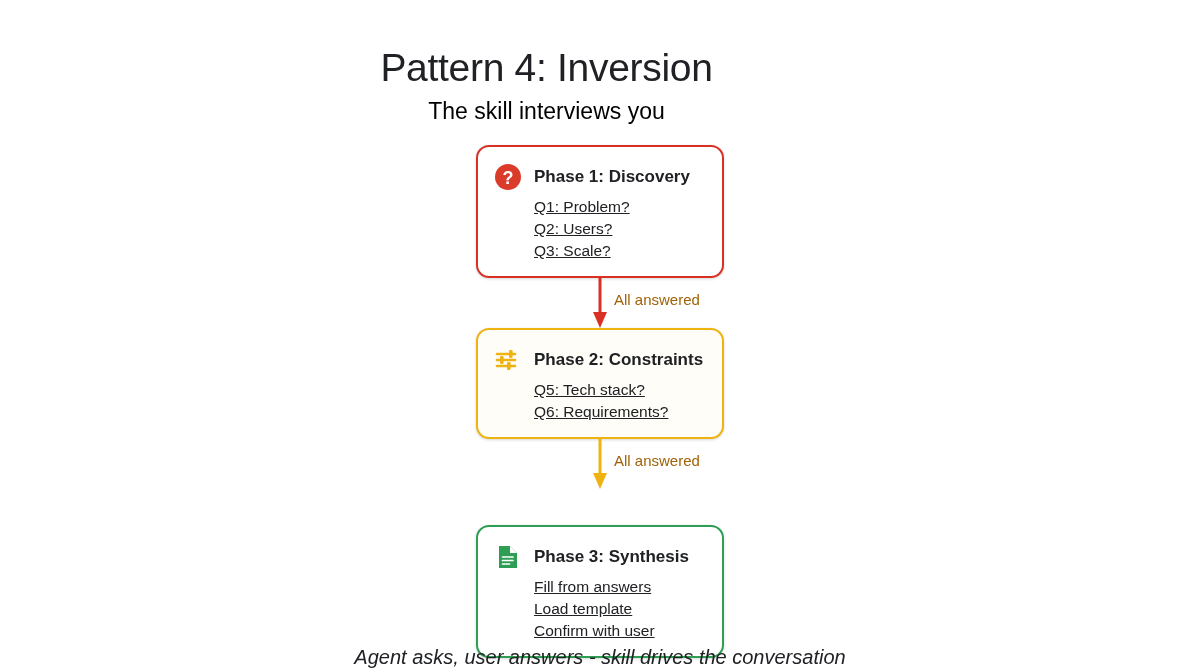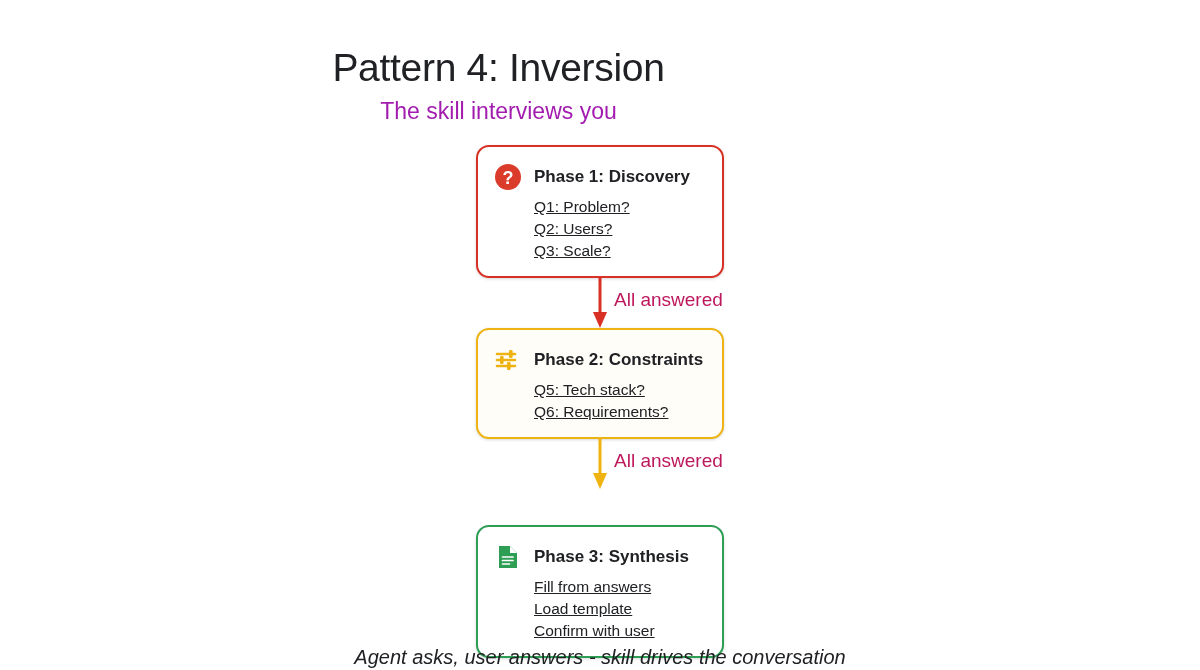--- a/index.html
+++ b/index.html
@@ -23,35 +23,36 @@
     background: #ffffff;
   }
 
   
   .header {
     position: absolute;
     top: 44px;
     left: 0;
     width: 997px;
     text-align: center;
+    padding-left: 48px;
   }
   .title {
     font-size: 39px;
     font-weight: 300;
     letter-spacing: -0.3px;
     line-height: 48px;
     color: #202124;
     margin: 0;
     white-space: nowrap;
   }
   .subtitle {
     font-size: 23px;
     font-weight: 400;
     line-height: 30px;
-    color: #a21caf;
+    color: #000000;
     margin: 4px 0 0 0;
     white-space: nowrap;
   }
 
   
   .flow {
     position: absolute;
     left: 476px;
     top: 145px;
     width: 248px;
@@ -112,24 +113,24 @@
   }
   .connector svg {
     position: absolute;
     left: 110px;
     top: 0;
   }
   .connector-label {
     position: absolute;
     left: 138px;
     top: 12px;
-    font-size: 19px;
+    font-size: 15px;
     font-weight: 400;
     line-height: 20px;
-    color: #be185d;
+    color: #a16207;
     white-space: nowrap;
   }
 
   
   .footer {
     position: absolute;
     top: 644px;
     left: 0;
     width: 1200px;
     text-align: center;

